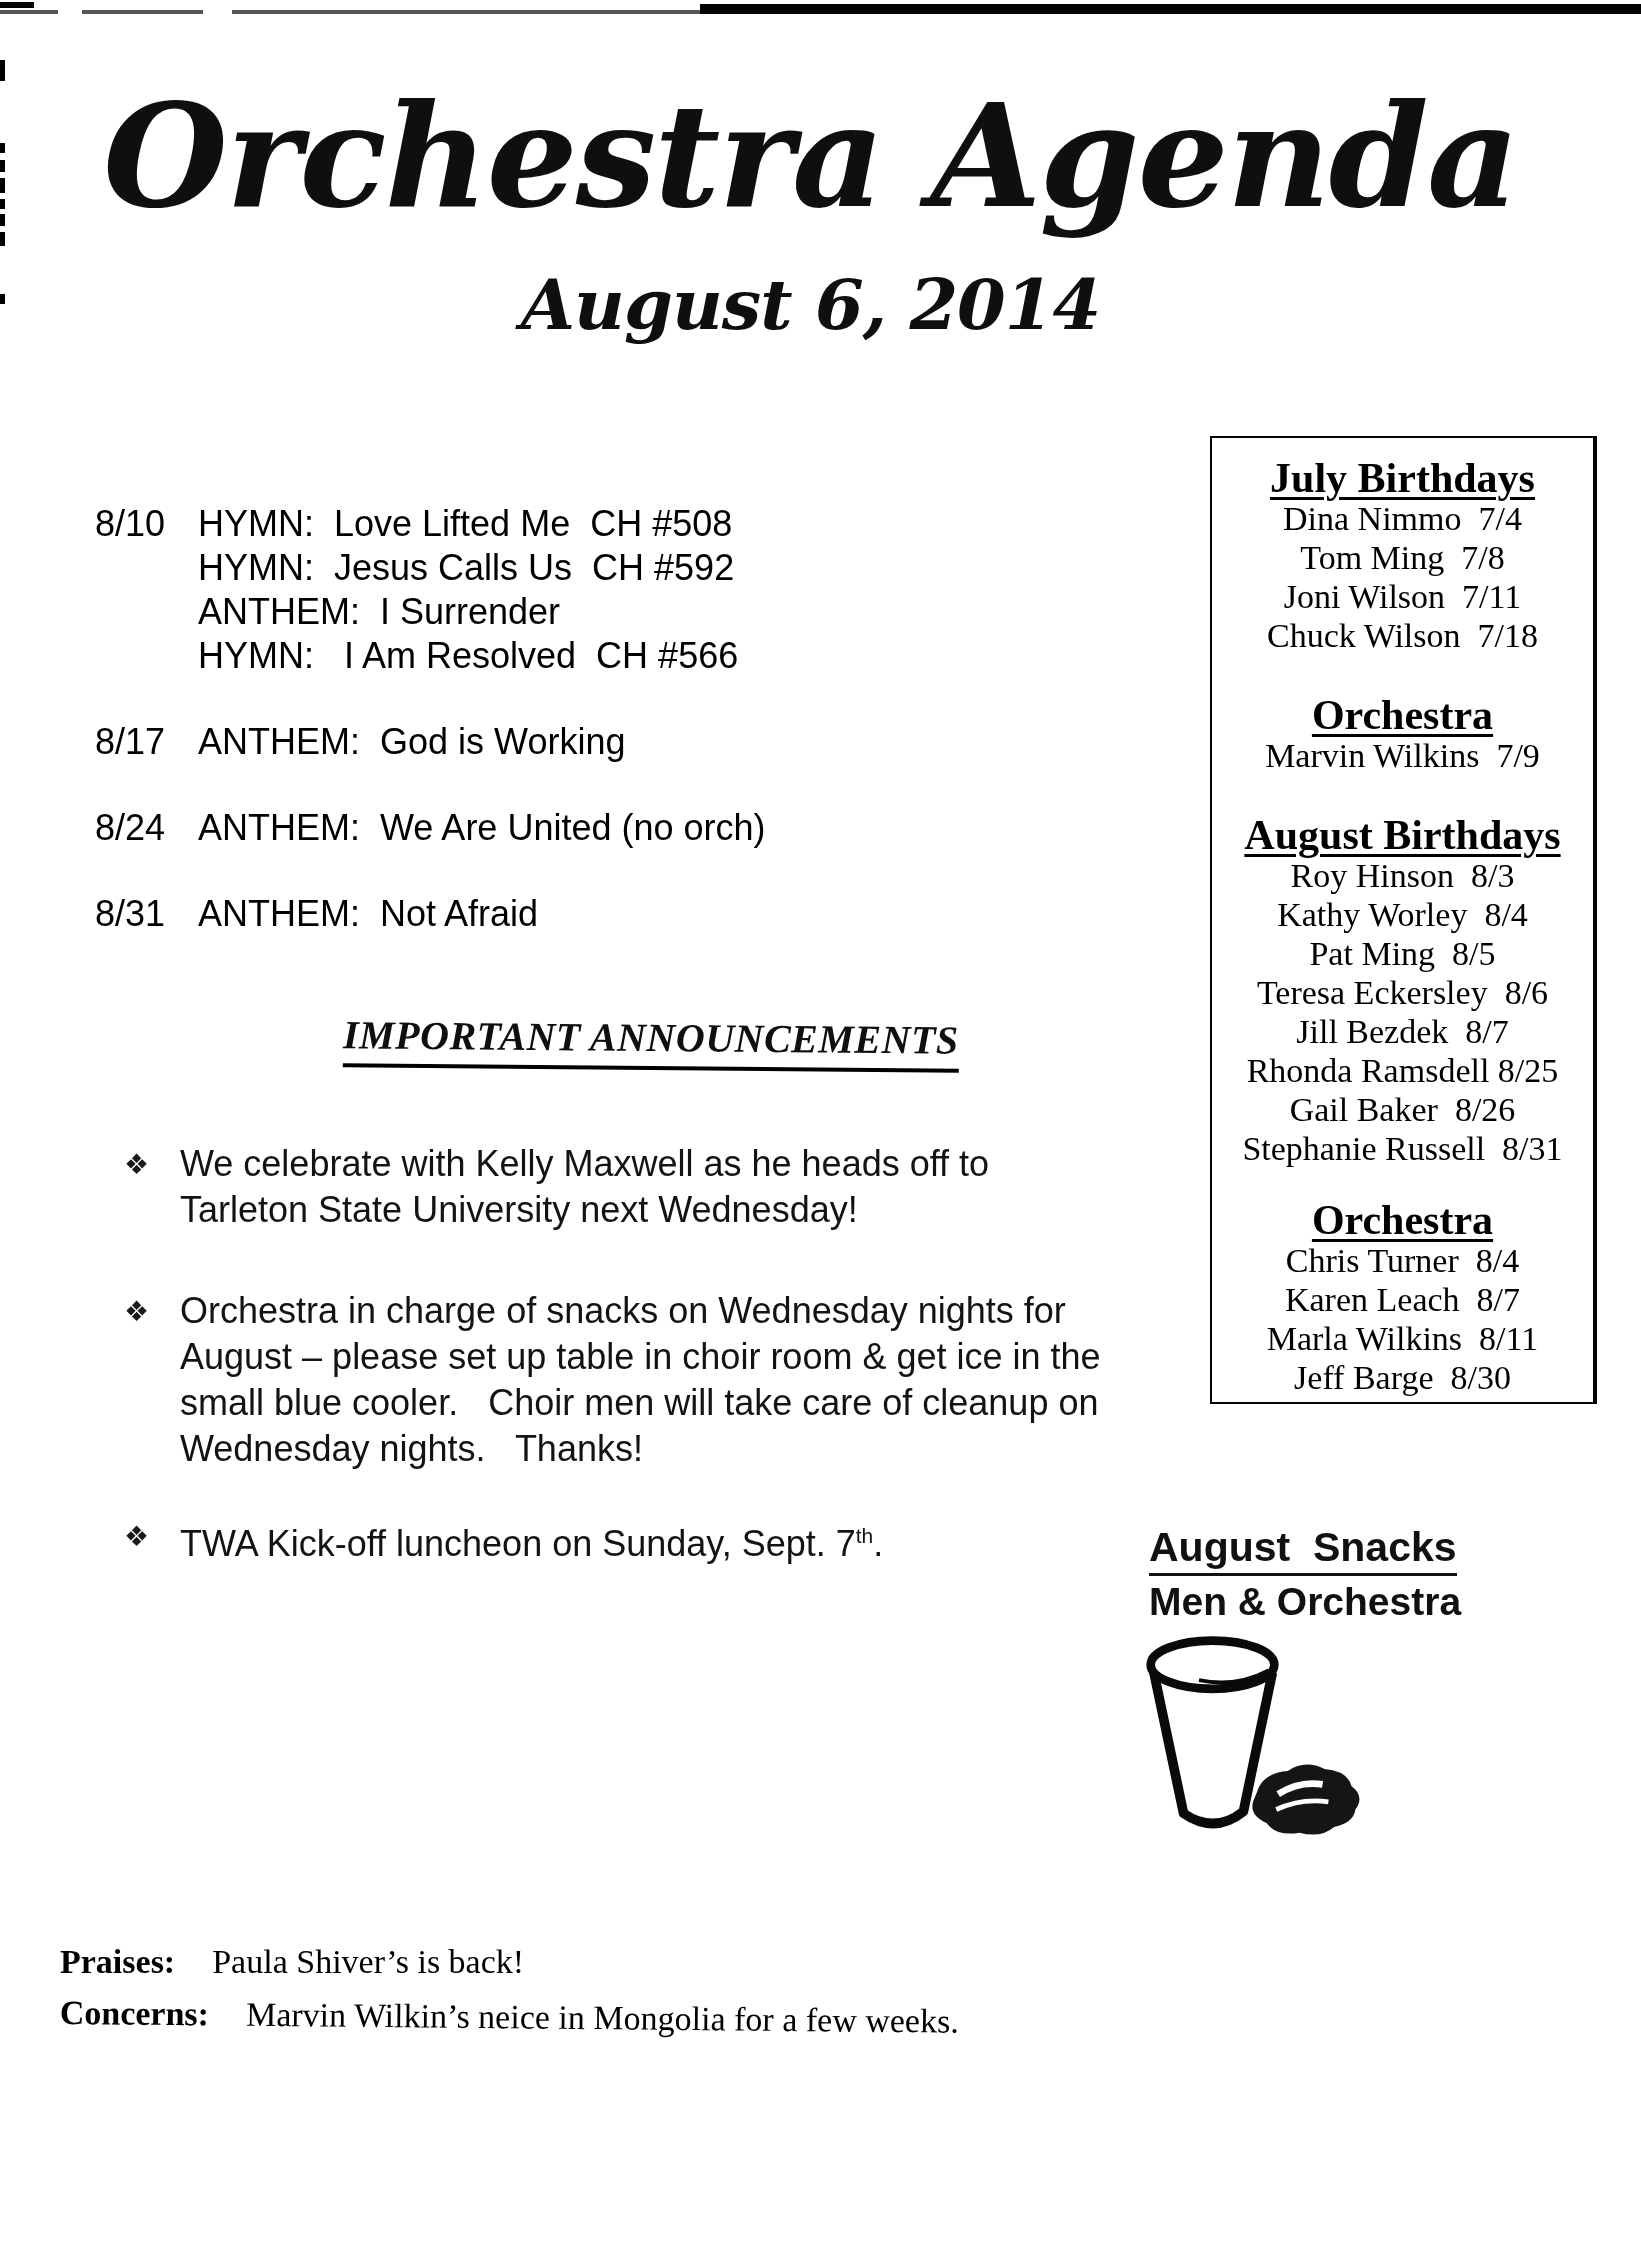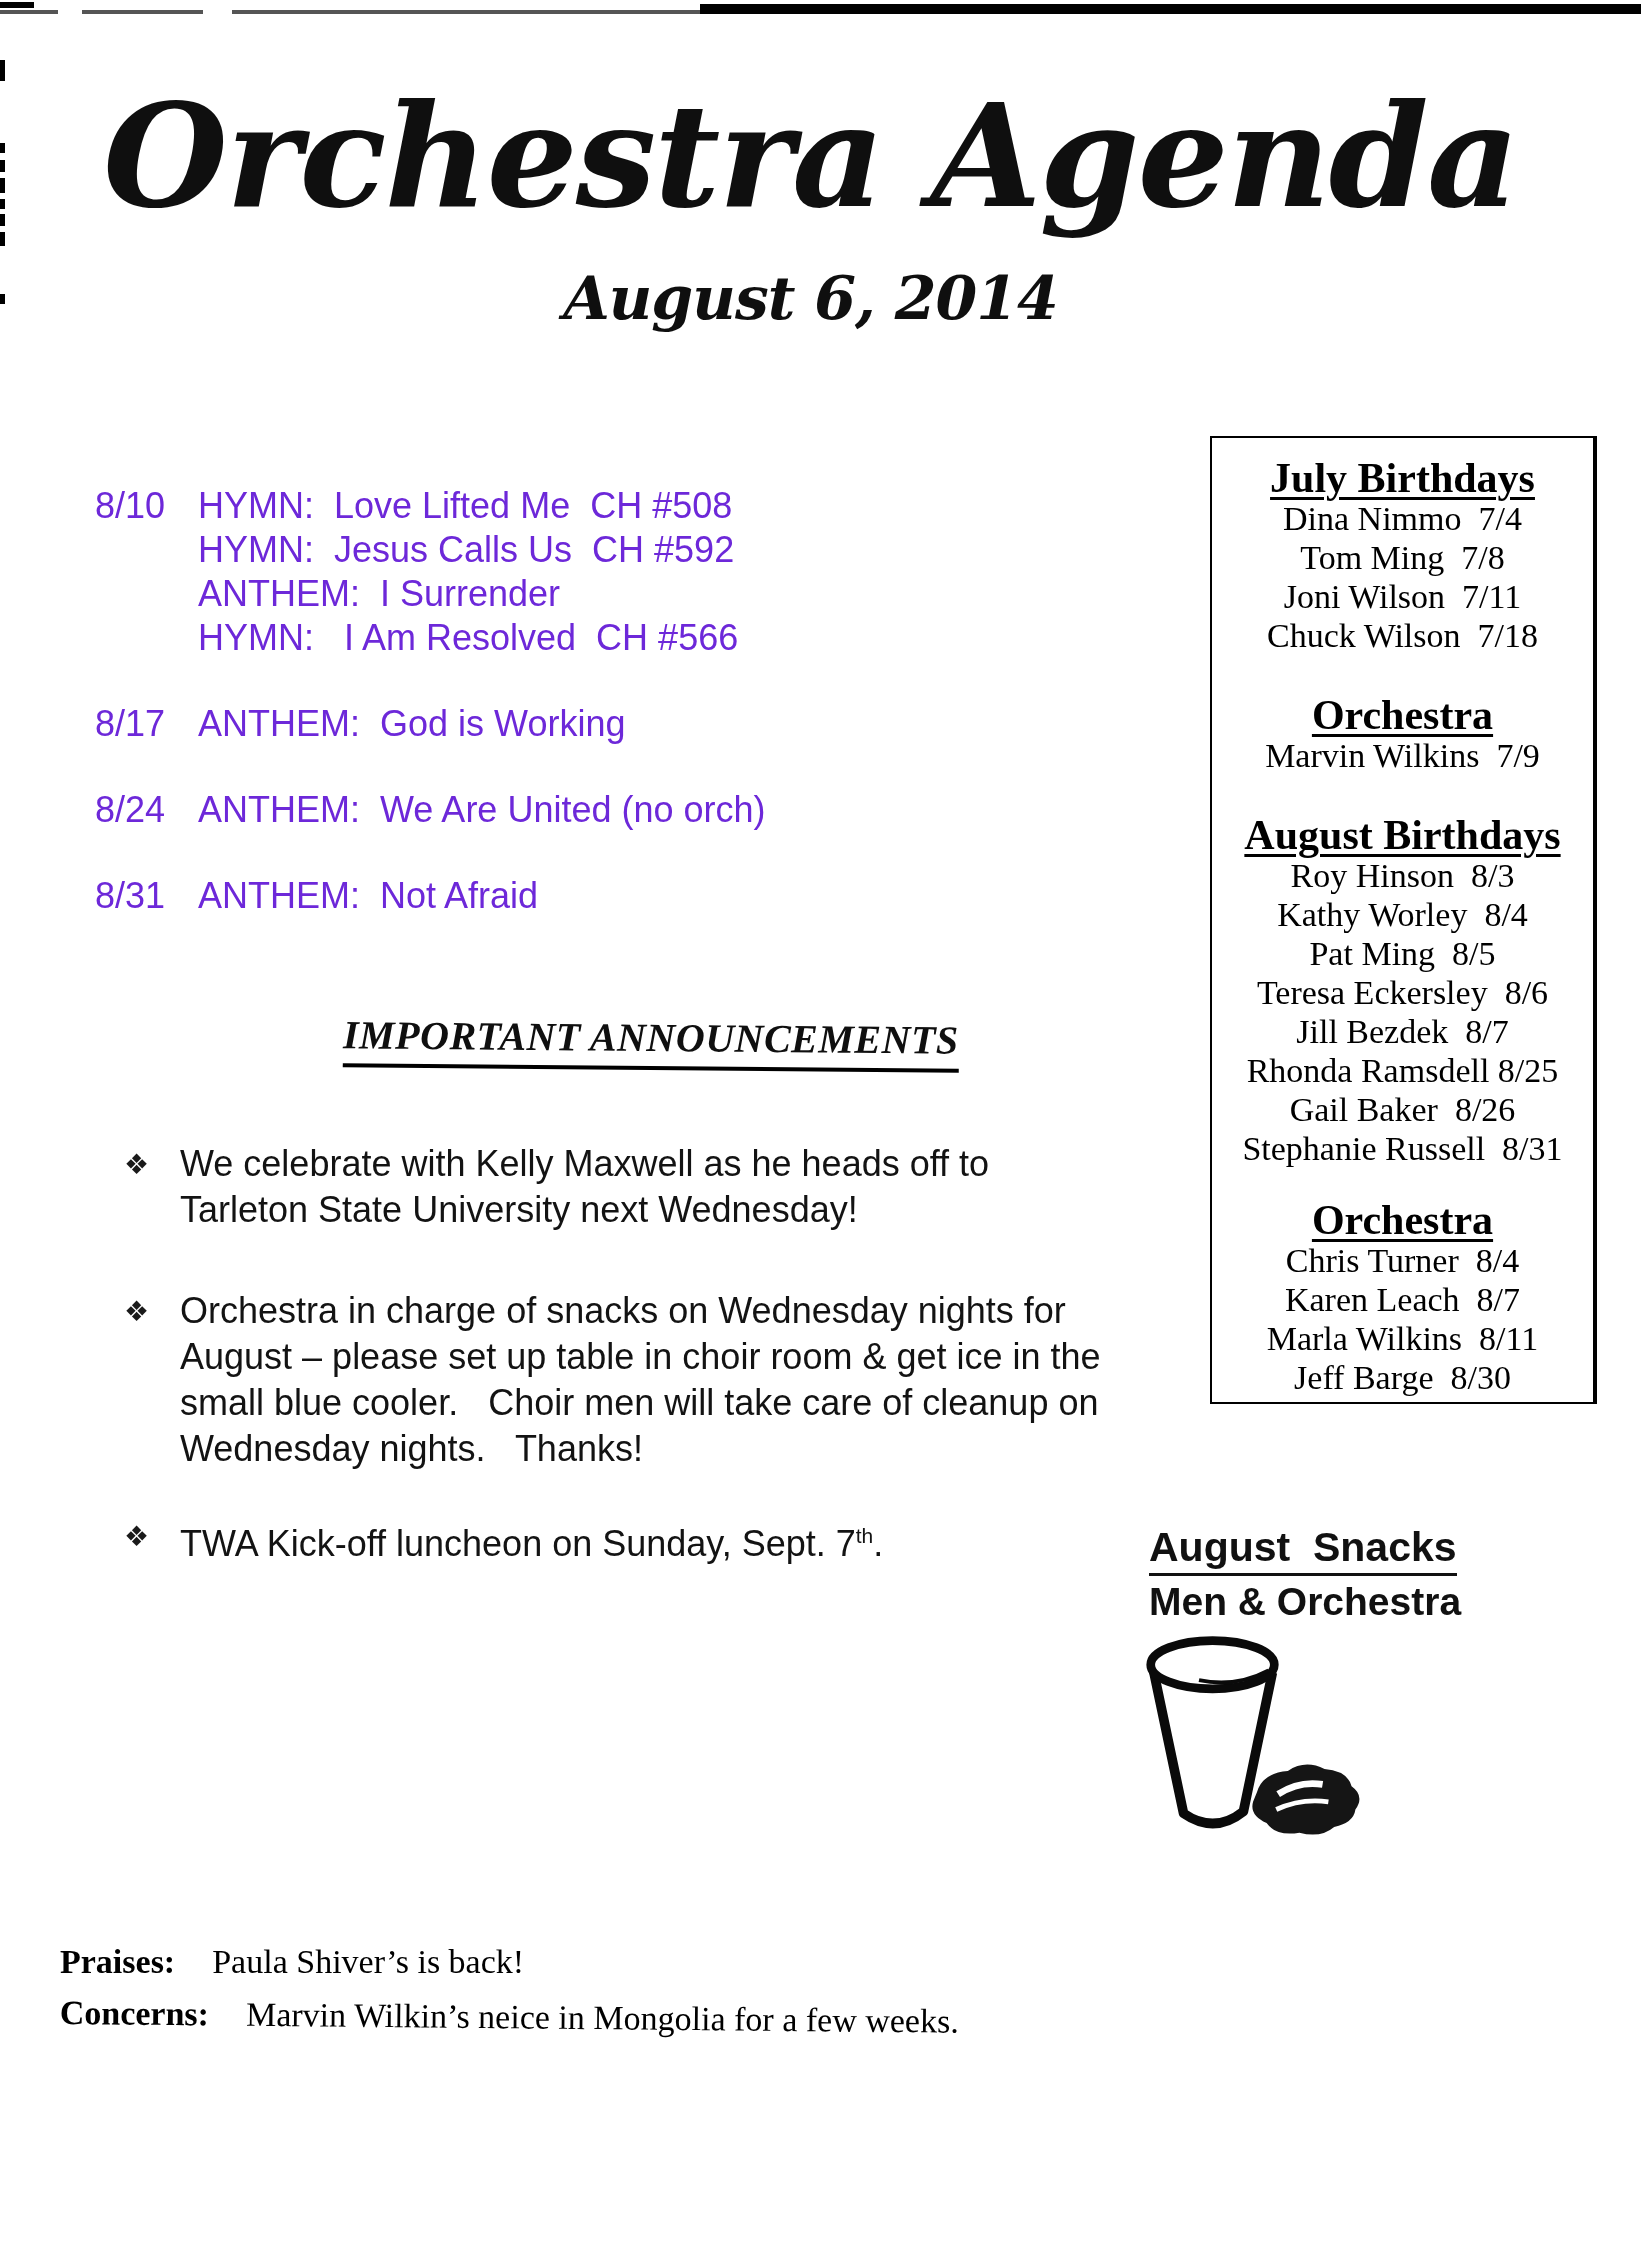--- a/index.html
+++ b/index.html
@@ -15,27 +15,27 @@
   .art.gray { background:#555; }
 
   
   .title-wrap { position:absolute; left:9px; top:60px; width:1603px; text-align:center; }
   .title-main {
     font-family:"DejaVu Serif", serif; font-style:italic; font-weight:bold;
     font-size:143px; line-height:1.35; letter-spacing:-1.9px;
   }
   .title-date {
     font-family:"DejaVu Serif", serif; font-style:italic; font-weight:bold;
-    font-size:60px; line-height:1.3; letter-spacing:-1px; margin-top:5.8px;
+    font-size:70px; line-height:1.3; letter-spacing:-1px; margin-top:5.8px;
   }
 
   
   .schedule {
-    position:absolute; left:95px; top:484px; width:1110px;
-    font-family:"Liberation Sans", sans-serif; font-size:36px; color:#6d28d9;
+    position:absolute; left:95px; top:502px; width:1110px;
+    font-family:"Liberation Sans", sans-serif; font-size:36px; color:#000000;
   }
   .sch-group { display:flex; margin-bottom:42px; }
   .sch-date { width:103px; flex:none; line-height:44px; }
   .sch-lines { flex:1; }
   .sch-line { line-height:44px; }
 
   
   .ann-head-wrap { position:absolute; left:0; top:1014px; width:1274px; text-align:center;padding-left:14px; }
   .ann-head {
     display:inline-block; font-family:"Liberation Serif", serif;

